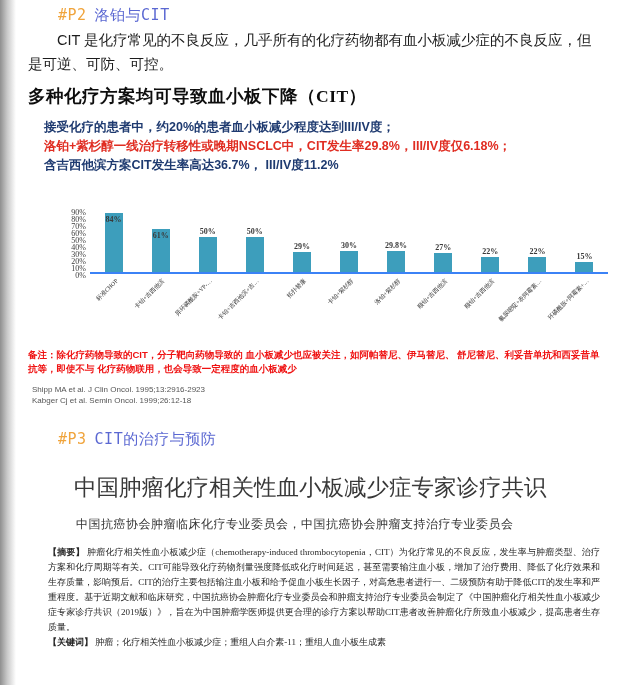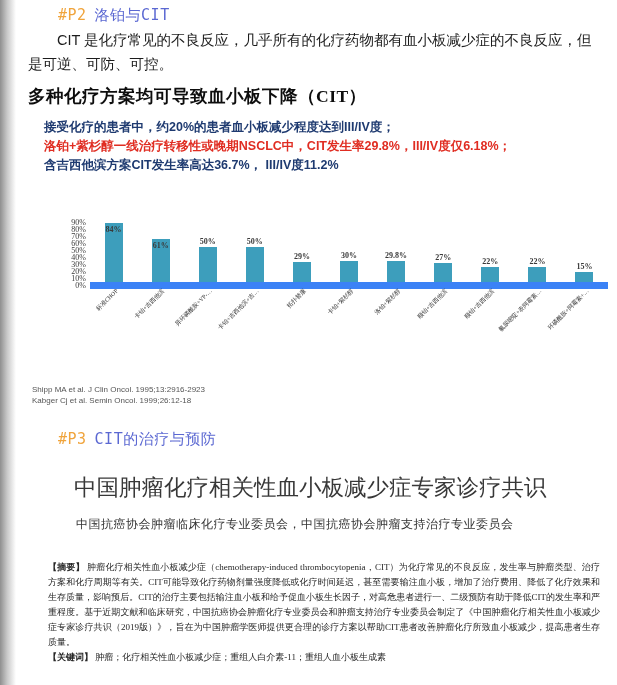--- a/index.html
+++ b/index.html
@@ -13,41 +13,41 @@
   #p2-heading{position:absolute;left:58px;top:6px;}
   #p2-intro{position:absolute;left:28px;top:28px;width:574px;font-size:14.5px;line-height:24px;
         color:#1c1c1c;text-indent:2em;}
   #p2-subheading{position:absolute;left:28px;top:84px;font-family:"Liberation Serif",serif;
         font-weight:bold;font-size:17.5px;color:#0d0d0d;letter-spacing:.5px;}
   #stats{position:absolute;left:44px;top:118px;width:555px;font-size:12.5px;font-weight:bold;line-height:19px;}
   .stat-navy{color:#1e3a70;}
   .stat-red{color:#e02d22;}
   #chart-title{position:absolute;left:140px;top:189px;width:350px;text-align:center;
         font-size:12px;color:#333;}
-  #chart{position:absolute;left:56px;top:219px;width:552px;height:130px;display:flex;}
+  #chart{position:absolute;left:56px;top:209px;width:552px;height:130px;display:flex;}
   #y-axis{width:34px;height:63px;display:flex;flex-direction:column;justify-content:space-between;
         align-items:flex-end;padding-right:4px;box-sizing:border-box;}
   .ytick{font:8px "Liberation Serif",serif;color:#3c3c3c;line-height:7px;}
-  #plot-area{flex:1;height:63px;display:flex;border-bottom:7px solid #3b82f6;justify-content:center;}
+  #plot-area{flex:1;height:63px;display:flex;border-bottom:2px solid #3b82f6;justify-content:center;}
   .col{position:relative;flex:1;display:flex;justify-content:center;align-items:flex-end;height:63px;}
   .bar{width:18px;}
   .vlabel{position:absolute;left:-6px;right:-6px;text-align:center;
         font:bold 8px "Liberation Serif",serif;color:#3a3a3a;}
   .xlabel{position:absolute;top:68px;right:50%;transform:rotate(-45deg);transform-origin:top right;
         font:6px "Liberation Serif",serif;color:#333;white-space:nowrap;}
   #footnote{position:absolute;left:28px;top:348px;width:572px;font-size:9.5px;font-weight:bold;
         color:#ef1111;line-height:13.5px;}
   #refs{position:absolute;left:32px;top:384px;font-size:8px;color:#555;line-height:11px;}
   #p3-heading{position:absolute;left:58px;top:430px;}
   #paper{position:absolute;left:48px;top:472px;width:552px;font-family:"Liberation Serif",serif;color:#2e2e2e;}
   #paper-title{font-size:22.5px;line-height:31px;color:#383838;padding-left:12px;}
   #paper-title .t1{padding-left:14px;display:block;}
   #paper-title .t2{display:block;}
   #paper-authors{margin-top:13px;padding-left:28px;font-size:12px;color:#333;letter-spacing:.5px;}
-  #paper-abstract{margin-top:27px;font-size:9px;line-height:15px;text-align:justify;color:#262626;font-family:Liberation Serif, serif;}
+  #paper-abstract{margin-top:12px;font-size:9px;line-height:15px;text-align:justify;color:#262626;font-family:Liberation Serif, serif;}
   #paper-abstract b{font-weight:bold;}
   #paper-keywords{font-size:9px;line-height:15px;color:#262626;}
   #paper-keywords b{font-weight:bold;}
 </style>
 </head>
 <body>
 
 <div id="page">
   <div id="left-shadow"></div>
 
@@ -131,20 +131,21 @@
           <div class="xlabel">氟尿嘧啶+表阿霉素…</div>
         </div>
         <div class="col">
           <div class="bar" style="height: 10.5px; background: rgb(61, 158, 188);"></div>
           <div class="vlabel" style="bottom: 11.5px;">15%</div>
           <div class="xlabel">环磷酰胺+阿霉素+…</div>
         </div>
       </div>
   </div>
 
+  <div id="footnote">备注：除化疗药物导致的CIT，分子靶向药物导致的 血小板减少也应被关注，如阿帕替尼、伊马替尼、 舒尼替尼、利妥昔单抗和西妥昔单抗等，即使不与 化疗药物联用，也会导致一定程度的血小板减少</div>
 
   <div id="refs">
     <div>Shipp MA et al. J Clin Oncol. 1995;13:2916-2923</div>
     <div>Kabger Cj et al. Semin Oncol. 1999;26:12-18</div>
   </div>
 
   <div id="p3-heading" class="ptag">
     <span class="tag">#P3</span><span class="ttl">CIT的治疗与预防</span>
   </div>
 

